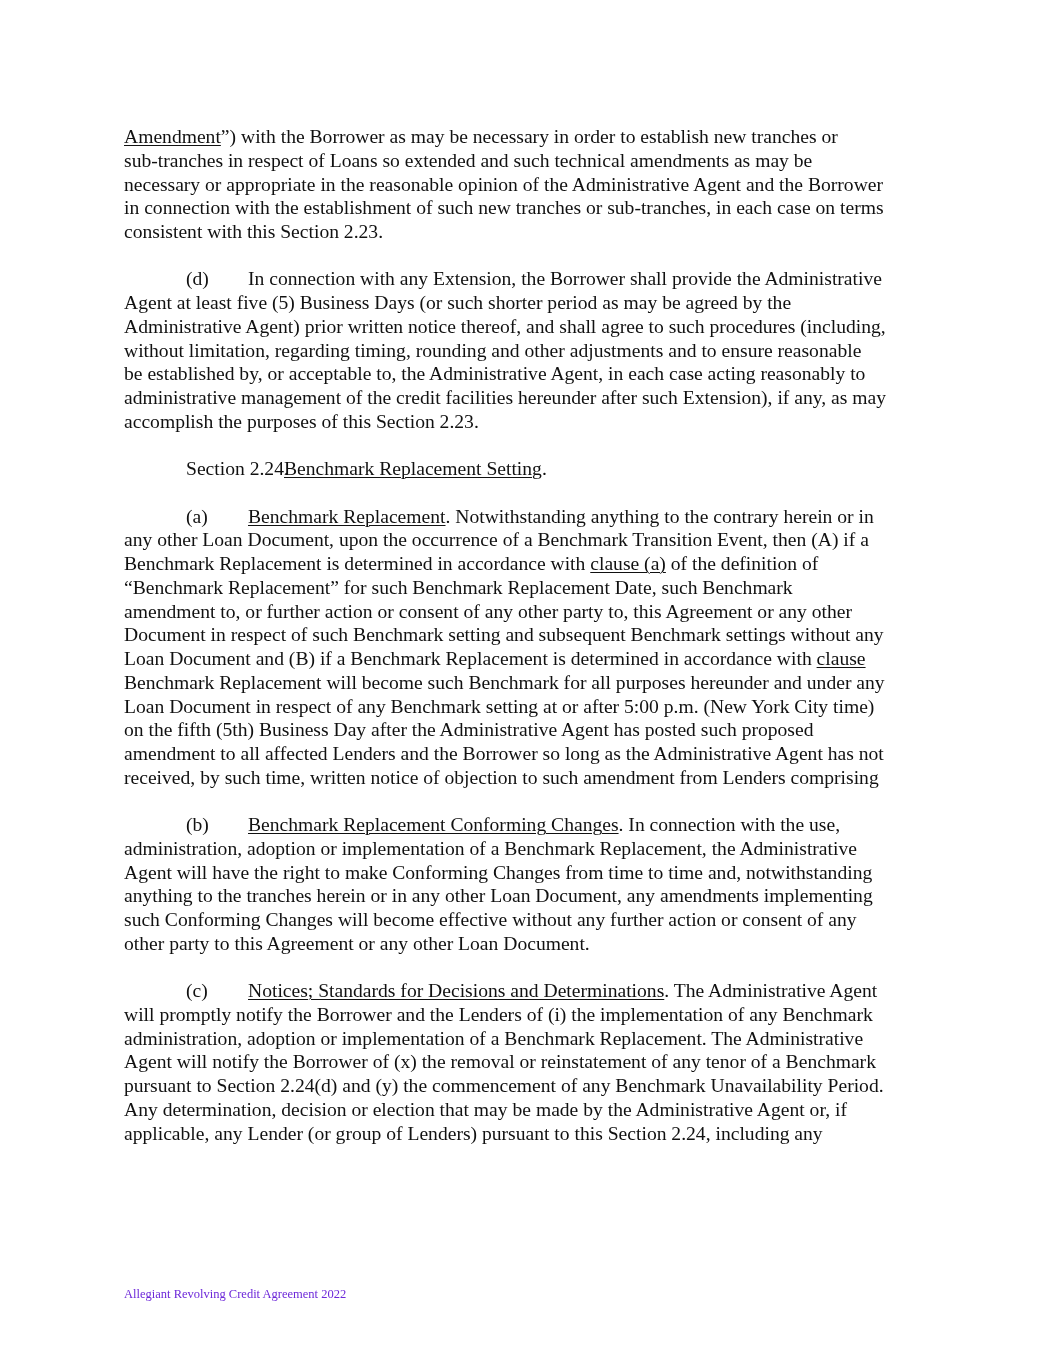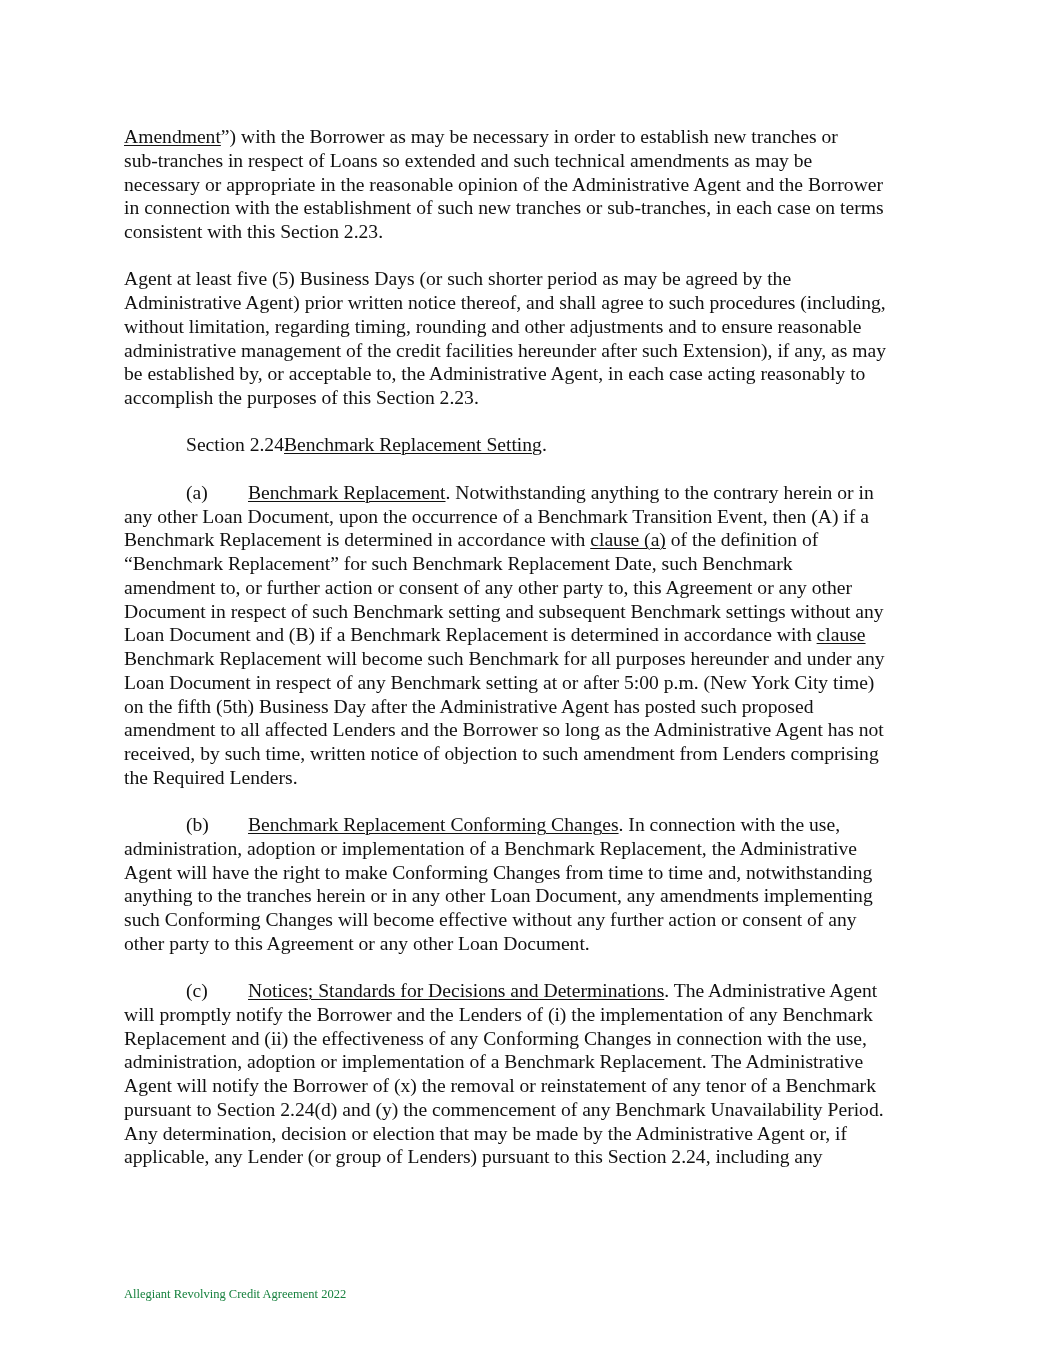--- a/index.html
+++ b/index.html
@@ -10,78 +10,77 @@
     color: #111111;
   }
   .para { margin: 0 0 23.6px 0; }
   .line { display: block; white-space: nowrap; }
   .indent { padding-left: 62px; }
   .lbl { display: inline-block; width: 62px; }
   .sec-num { display: inline-block; width: 98px; }
   u { text-underline-offset: 2px; text-decoration-thickness: 1px; }
   .footer {
     position: absolute; left: 124px; top: 1287px;
-    font-family: "Liberation Serif", serif; font-size: 12.5px; color: #15803d;
+    font-family: "Liberation Serif", serif; font-size: 12.5px; color: #6d28d9;
   }
 </style>
 </head>
 <body>
 
 <div class="page">
 
   <p class="para">
     <span class="line"><u>Amendment</u><span>”) with the Borrower as may be necessary in order to establish new tranches or</span></span>
     <span class="line">sub-tranches in respect of Loans so extended and such technical amendments as may be</span>
     <span class="line">necessary or appropriate in the reasonable opinion of the Administrative Agent and the Borrower</span>
     <span class="line">in connection with the establishment of such new tranches or sub-tranches, in each case on terms</span>
     <span class="line">consistent with this Section 2.23.</span>
   </p>
 
   <p class="para">
+    <span class="line indent"><span class="lbl">(d)</span><span>In connection with any Extension, the Borrower shall provide the Administrative</span></span>
     <span class="line">Agent at least five (5) Business Days (or such shorter period as may be agreed by the</span>
     <span class="line">Administrative Agent) prior written notice thereof, and shall agree to such procedures (including,</span>
     <span class="line">without limitation, regarding timing, rounding and other adjustments and to ensure reasonable</span>
+    <span class="line">be established by, or acceptable to, the Administrative Agent, in each case acting reasonably to</span>
     <span class="line">administrative management of the credit facilities hereunder after such Extension), if any, as may</span>
-    <span class="line">be established by, or acceptable to, the Administrative Agent, in each case acting reasonably to</span>
     <span class="line">accomplish the purposes of this Section 2.23.</span>
   </p>
 
   <p class="para">
     <span class="line indent"><span class="sec-num">Section 2.24.</span><u>Benchmark Replacement Setting</u><span>.</span></span>
   </p>
 
   <p class="para">
     <span class="line indent"><span class="lbl">(a)</span><u>Benchmark Replacement</u><span>. Notwithstanding anything to the contrary herein or in</span></span>
     <span class="line">any other Loan Document, upon the occurrence of a Benchmark Transition Event, then (A) if a</span>
     <span class="line"><span>Benchmark Replacement is determined in accordance with </span><u>clause (a)</u><span> of the definition of</span></span>
     <span class="line">“Benchmark Replacement” for such Benchmark Replacement Date, such Benchmark</span>
     <span class="line">amendment to, or further action or consent of any other party to, this Agreement or any other</span>
     <span class="line">Document in respect of such Benchmark setting and subsequent Benchmark settings without any</span>
     <span class="line"><span>Loan Document and (B) if a Benchmark Replacement is determined in accordance with </span><u>clause</u></span>
     <span class="line">Benchmark Replacement will become such Benchmark for all purposes hereunder and under any</span>
     <span class="line">Loan Document in respect of any Benchmark setting at or after 5:00 p.m. (New York City time)</span>
     <span class="line">on the fifth (5th) Business Day after the Administrative Agent has posted such proposed</span>
     <span class="line">amendment to all affected Lenders and the Borrower so long as the Administrative Agent has not</span>
     <span class="line">received, by such time, written notice of objection to such amendment from Lenders comprising</span>
-    <span class="line">the Required Lenders.</span>
   </p>
 
   <p class="para">
     <span class="line indent"><span class="lbl">(b)</span><u>Benchmark Replacement Conforming Changes</u><span>. In connection with the use,</span></span>
     <span class="line">administration, adoption or implementation of a Benchmark Replacement, the Administrative</span>
     <span class="line">Agent will have the right to make Conforming Changes from time to time and, notwithstanding</span>
     <span class="line">anything to the tranches herein or in any other Loan Document, any amendments implementing</span>
     <span class="line">such Conforming Changes will become effective without any further action or consent of any</span>
     <span class="line">other party to this Agreement or any other Loan Document.</span>
   </p>
 
   <p class="para">
     <span class="line indent"><span class="lbl">(c)</span><u>Notices; Standards for Decisions and Determinations</u><span>. The Administrative Agent</span></span>
     <span class="line">will promptly notify the Borrower and the Lenders of (i) the implementation of any Benchmark</span>
-    <span class="line">Replacement and (ii) the effectiveness of any Conforming Changes in connection with the use,</span>
     <span class="line">administration, adoption or implementation of a Benchmark Replacement.  The Administrative</span>
     <span class="line">Agent will notify the Borrower of (x) the removal or reinstatement of any tenor of a Benchmark</span>
     <span class="line">pursuant to Section 2.24(d) and (y) the commencement of any Benchmark Unavailability Period.</span>
     <span class="line">Any determination, decision or election that may be made by the Administrative Agent or, if</span>
     <span class="line">applicable, any Lender (or group of Lenders) pursuant to this Section 2.24, including any</span>
   </p>
 </div>
 
 <div class="footer">Allegiant Revolving Credit Agreement 2022</div>
 

